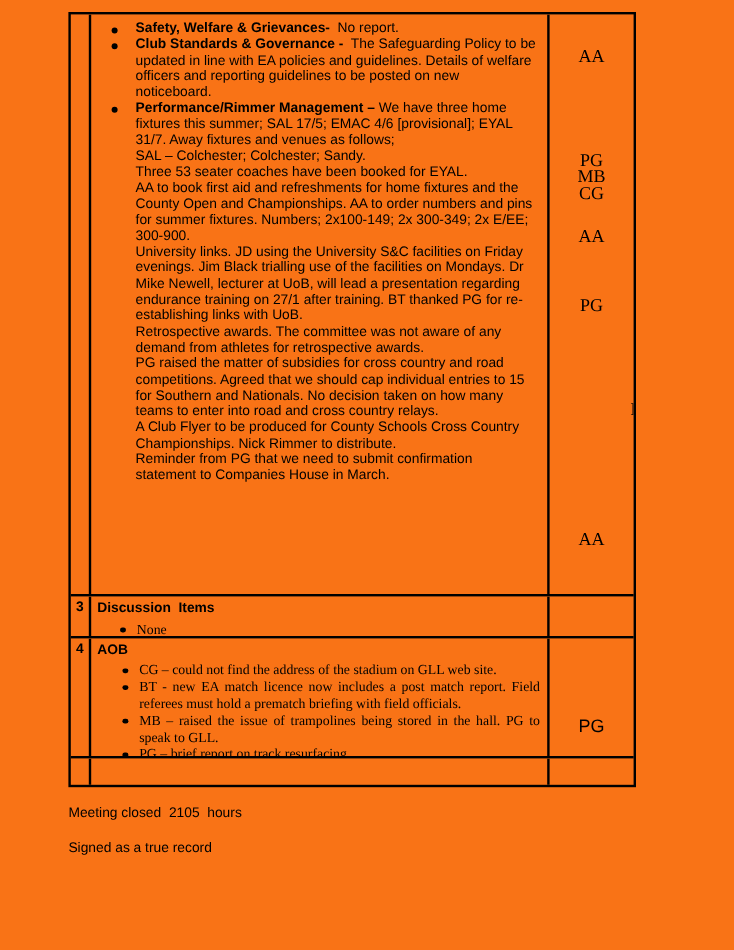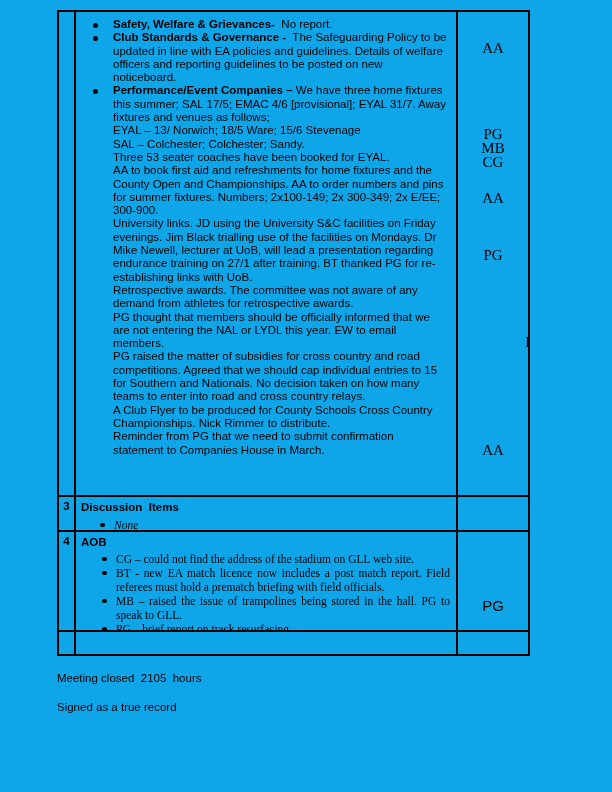--- a/index.html
+++ b/index.html
@@ -1,16 +1,16 @@
 <!DOCTYPE html>
 <html><head>
 <meta charset="utf-8">
 <style>
   html,body{margin:0;padding:0;background:#ffffff;}
-  .page{position:relative;width:612px;height:792px;background:#0ea5e9;
+  .page{position:relative;width:612px;height:792px;background:#f97316;
         font-family:"Liberation Sans",sans-serif;color:#000;overflow:hidden;}
   .minutes-table{position:absolute;left:57px;top:10px;width:473px;
         border:2px solid #000;box-sizing:border-box;}
   .trow{display:grid;grid-template-columns:17px 1fr 72px;box-sizing:border-box;overflow:hidden;}
   .trow + .trow{border-top:2px solid #000;}
   .cell-num{border-right:2px solid #000;box-sizing:border-box;overflow:hidden;
         font-weight:bold;font-size:11.5px;text-align:center;padding-top:3px;}
   .cell-content{box-sizing:border-box;overflow:hidden;position:relative;}
   .cell-initials{border-left:2px solid #000;box-sizing:border-box;overflow:hidden;position:relative;}
   .row-main{height:483px;}
@@ -28,21 +28,21 @@
         font-family:"Liberation Serif",serif;font-size:15px;line-height:12px;}
   .margin-initial.sans{font-family:"Liberation Sans",sans-serif;}
 
   .section-heading{font-weight:bold;font-size:11.5px;line-height:13px;
         padding:4px 0 0 5px;white-space:pre;}
   .serif-list{padding:0 6px 0 40px;margin:0;}
   .serif-item{position:relative;font-family:"Liberation Serif",serif;font-size:11.5px;
         line-height:14px;text-align:justify;}
   .serif-item::before{content:'';position:absolute;left:-14px;top:4.8px;width:4.5px;height:4.5px;
         border-radius:50%;background:#000;}
-  .row-discussion .serif-list{margin-top:4px;padding-left:38px;font-style:italic;}
+  .row-discussion .serif-list{margin-top:4px;padding-left:38px;}
   .row-discussion .serif-item{text-align:left;}
   .row-aob .serif-list{margin-top:3px;}
 
   .row-next .cell-content{padding:1px 4px 0 4px;margin-top:44px;}
   .next-heading{font-weight:bold;font-size:11.5px;line-height:12px;}
   .next-date{font-family:"Liberation Serif",serif;font-size:11.5px;line-height:11px;margin-top:1px;}
   .next-date sup{font-size:7.5px;}
 
   .footer-line{position:absolute;left:57px;font-size:11.5px;white-space:pre;}
   .closing-line{top:672px;}
@@ -54,28 +54,26 @@
 <div class="page">
 
   <div class="minutes-table">
 
     <div class="trow row-main">
       <div class="cell-num"></div>
       <div class="cell-content">
         <div>
             <div class="para bullet"><b>Safety, Welfare &amp; Grievances-</b>  No report.</div>
             <div class="para bullet"><b>Club Standards &amp; Governance -</b>  The Safeguarding Policy to be updated in line with EA policies and guidelines. Details of welfare officers and reporting guidelines to be posted on new noticeboard.</div>
-            <div class="para bullet"><b>Performance/Event Companies –</b> We have three home fixtures this summer; SAL 17/5; EMAC 4/6 [provisional]; EYAL 31/7. Away fixtures and venues as follows;</div>
-            <div class="para">EYAL – 13/ Norwich; 18/5 Ware; 15/6 Stevenage</div>
+            <div class="para bullet"><b>Performance/Rimmer Management –</b> We have three home fixtures this summer; SAL 17/5; EMAC 4/6 [provisional]; EYAL 31/7. Away fixtures and venues as follows;</div>
             <div class="para">SAL – Colchester; Colchester; Sandy.</div>
             <div class="para">Three 53 seater coaches have been booked for EYAL.</div>
             <div class="para">AA to book first aid and refreshments for home fixtures and the County Open and Championships. AA to order numbers and pins for summer fixtures. Numbers; 2x100-149; 2x 300-349; 2x E/EE; 300-900.</div>
             <div class="para">University links. JD using the University S&amp;C facilities on Friday evenings. Jim Black trialling use of the facilities on Mondays. Dr Mike Newell, lecturer at UoB, will lead a presentation regarding endurance training on 27/1 after training. BT thanked PG for re-establishing links with UoB.</div>
             <div class="para">Retrospective awards. The committee was not aware of any demand from athletes for retrospective awards.</div>
-            <div class="para">PG thought that members should be officially informed that we are not entering the NAL or LYDL this year. EW to email members.</div>
             <div class="para">PG raised the matter of subsidies for cross country and road competitions. Agreed that we should cap individual entries to 15 for Southern and Nationals. No decision taken on how many teams to enter into road and cross country relays.</div>
             <div class="para">A Club Flyer to be produced for County Schools Cross Country Championships. Nick Rimmer to distribute.</div>
             <div class="para">Reminder from PG that we need to submit confirmation statement to Companies House in March.</div>
           </div>
       </div>
       <div class="cell-initials">
           <div class="margin-initial" style="top: 30px;">AA</div>
           <div class="margin-initial" style="top: 116px;">PG</div>
           <div class="margin-initial" style="top: 130px;">MB</div>
           <div class="margin-initial" style="top: 144px;">CG</div>

